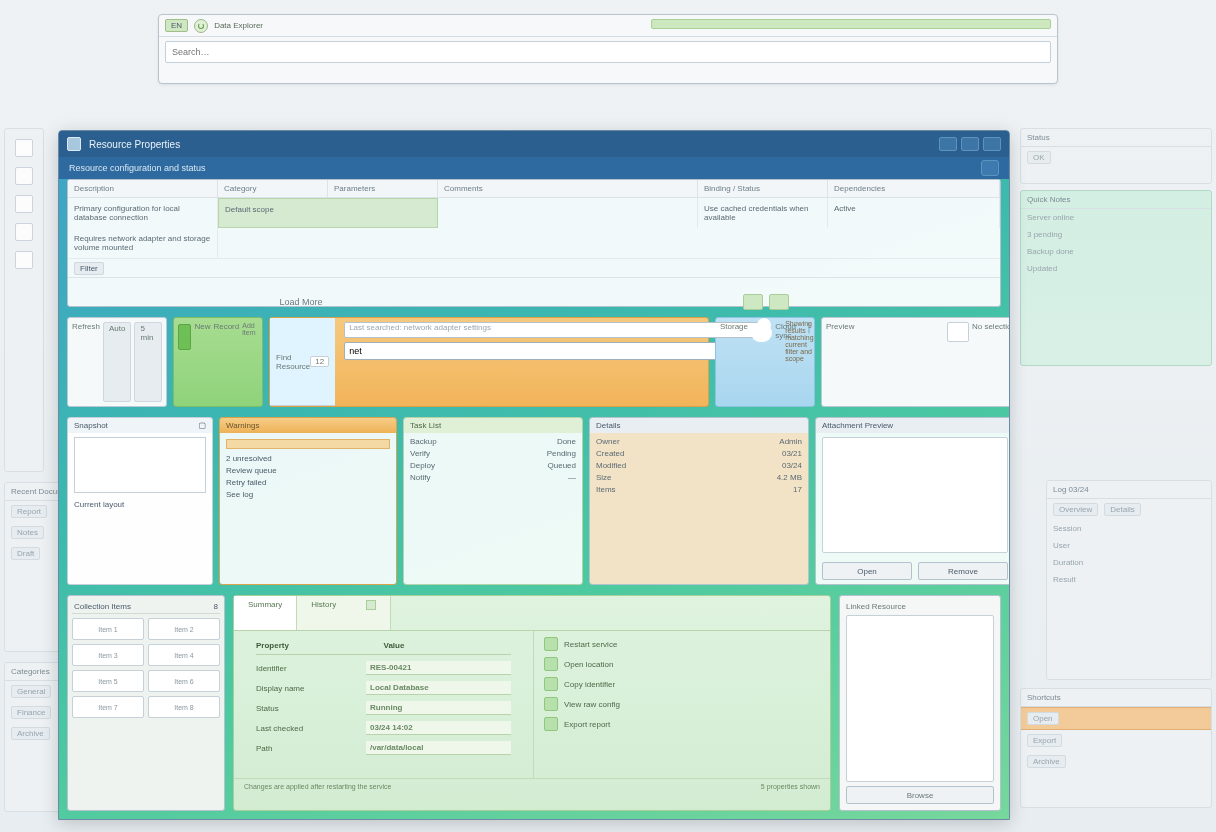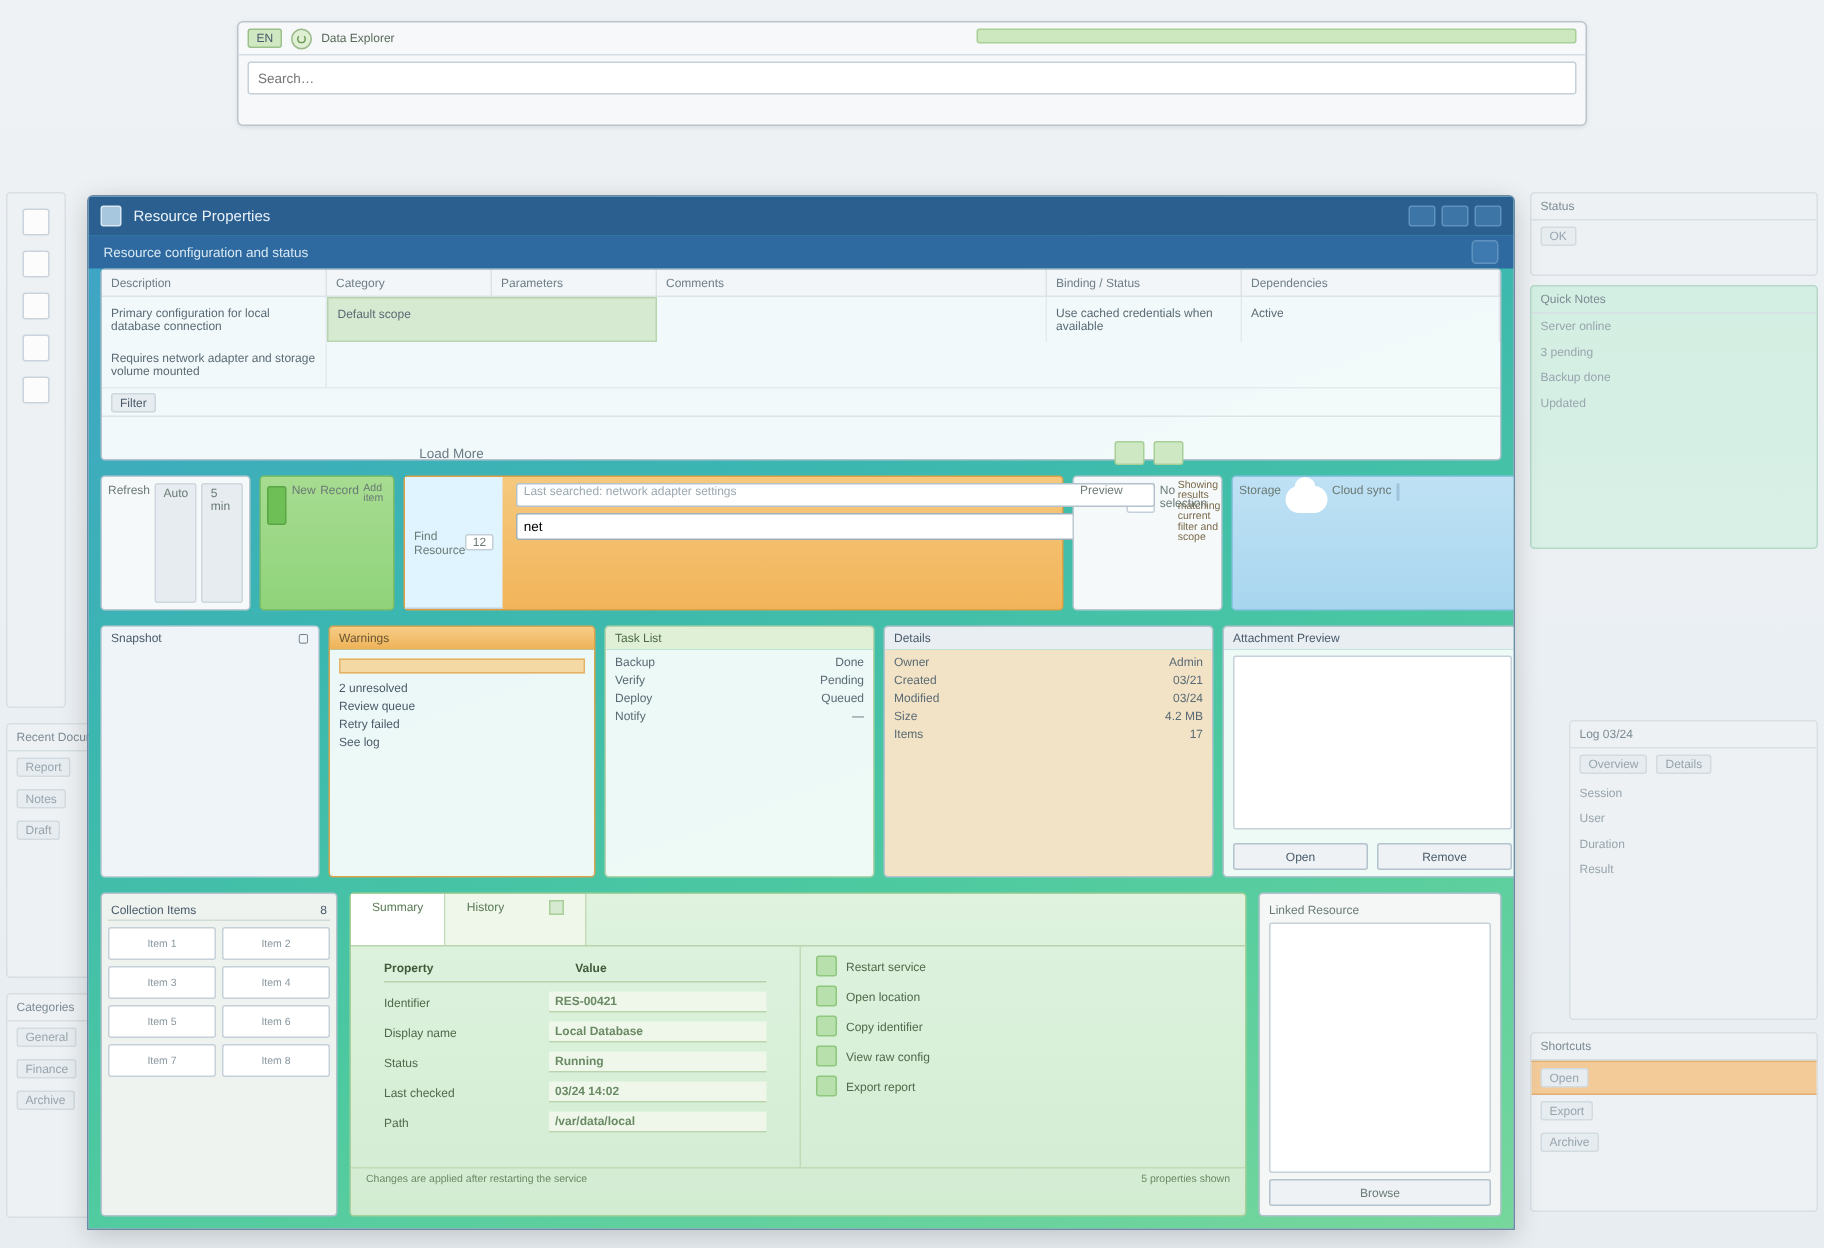--- a/index.html
+++ b/index.html
@@ -282,39 +282,43 @@
         <div class="hdr">
           <span class="blur-small">Find Resource</span>
           <span class="badge-num">12</span>
         </div>
         <div class="body">
           <div class="line-btn blur-small">Last searched: network adapter settings</div>
           <input value="net" style="">
         </div>
         <div class="foot blur-small">Showing results matching current filter and scope</div>
       </div>
-      <div class="mid-cell mid-plain">
-        <span class="blur-small">Preview</span>
-        <span class="thumb"></span>
-        <span class="blur-small">No selection</span>
-      </div>
       <div class="mid-cell mid-blue">
         <span class="blur-small">Storage</span>
         <span class="cloud"></span>
         <span class="blur-small">Cloud sync</span>
         <span class="bar"></span>
       </div>
+      <div class="mid-cell mid-plain">
+        <span class="blur-small">Preview</span>
+        <span class="thumb"></span>
+        <span class="blur-small">No selection</span>
+      </div>
     </div>
 
     <div class="panels-row">
       <div class="panel panel-a">
         <div class="p-title blur-small">
             <span>Snapshot</span>
             <span>▢</span>
           </div>
+        <div class="p-body">
+          <div class="preview"></div>
+          <span class="blur-small">Current layout</span>
+        </div>
       </div>
       <div class="panel panel-b">
         <div class="p-title blur-small">
             <span>Warnings</span>
           </div>
         <div class="p-body">
           <div class="strip"></div>
           <span class="blur-small">2 unresolved</span>
           <span class="blur-small">Review queue</span>
           <span class="blur-small">Retry failed</span>

